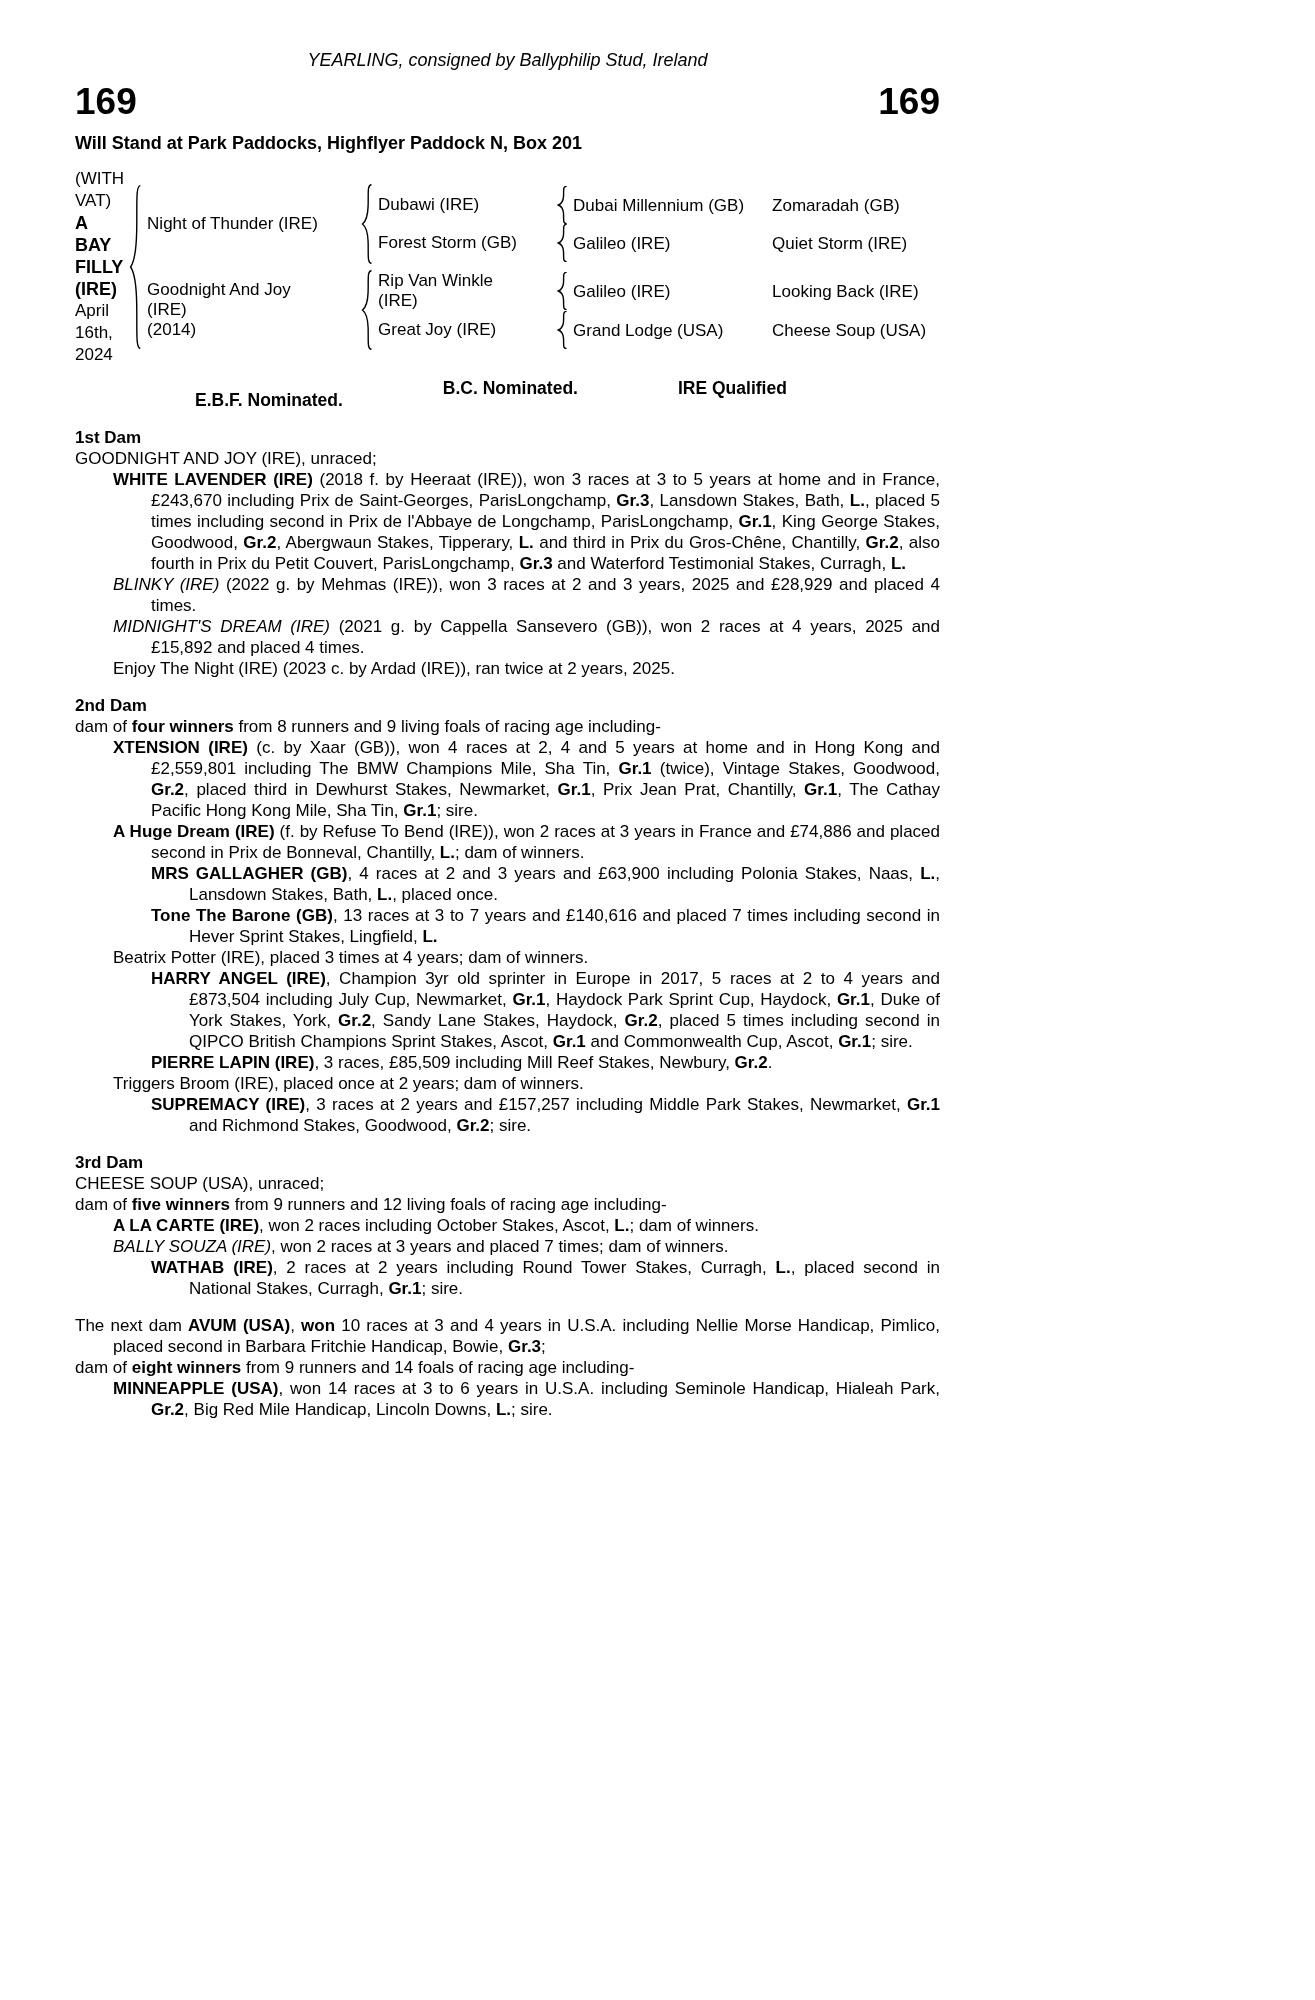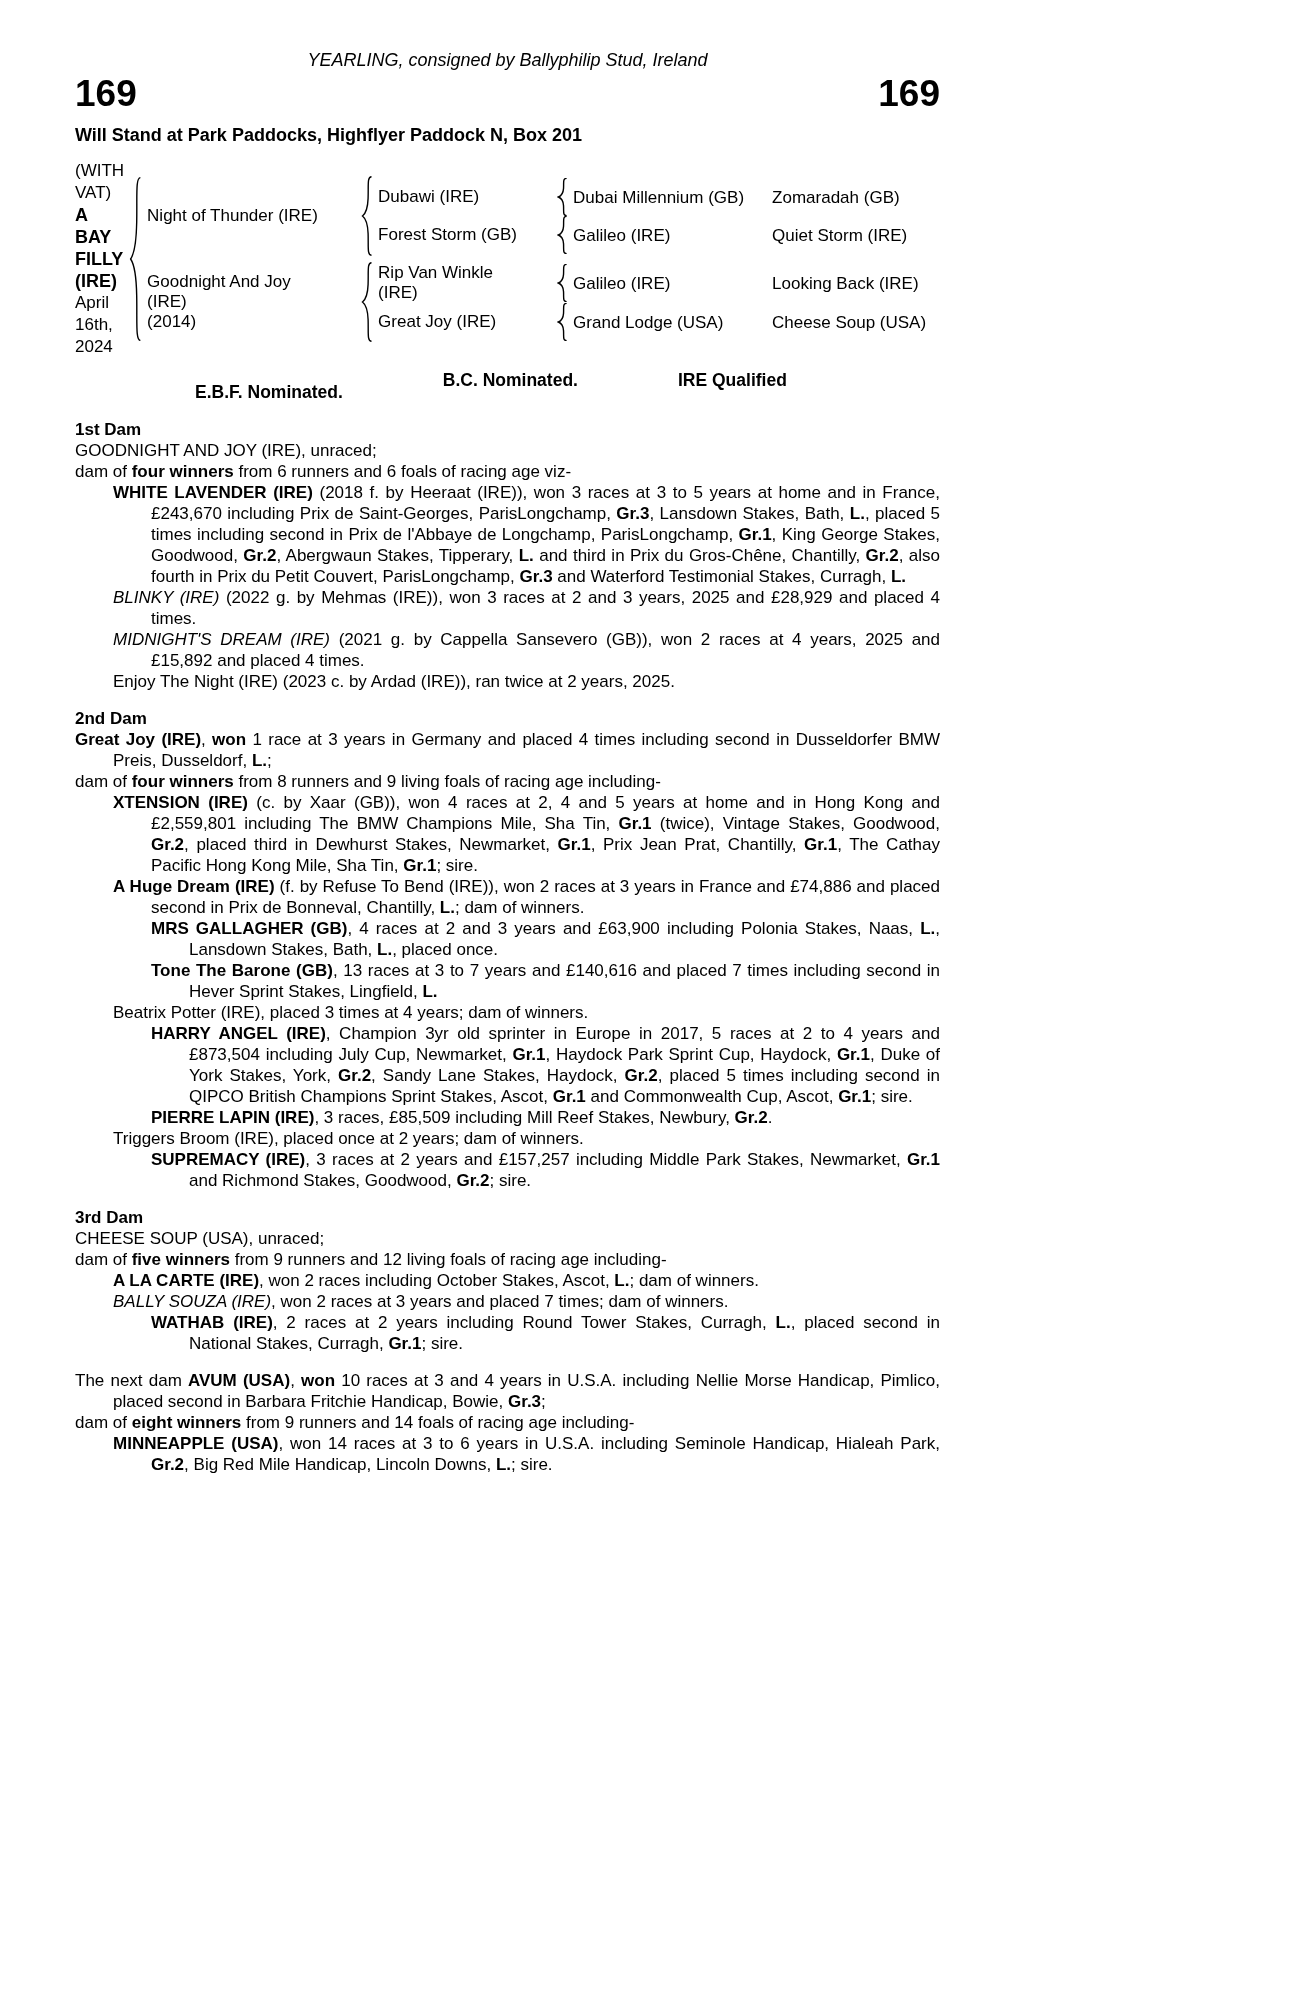--- a/index.html
+++ b/index.html
@@ -11,21 +11,21 @@
     background: #ffffff;
     color: #000;
     font-family: "Liberation Sans", "DejaVu Sans", sans-serif;
     font-size: 17px;
     overflow: hidden;
   }
   .content { position: absolute; left: 75px; top: 50px; width: 865px; }
 
   .consignor { font-style: italic; font-size: 18px; text-align: center; }
   .lot-row { display: flex; justify-content: space-between; align-items: flex-end;
-             margin-top: 4px; font-weight: bold; font-size: 37px; line-height: 1; }
+             margin-top: 12px; font-weight: bold; font-size: 37px; line-height: 1; }
   .stand { font-weight: bold; font-size: 18px; margin-top: 13px; }
 
   
   .pedigree { display: flex; align-items: center; margin-top: 14px; }
   .ped-left { width: 200px; line-height: 22px; }
   .horse-name { font-weight: bold; font-size: 18px; }
   .gen-col { display: flex; flex-direction: column; justify-content: center; }
   .gen-group { display: flex; align-items: center; }
   .dam-group { margin-top: 6px; }
   .gen1-name { width: 185px; margin-right: 24px; line-height: 20px; }
@@ -146,30 +146,28 @@
 
     <div class="nominations">
       <span class="nom-1">E.B.F. Nominated.</span>
       <span class="nom-2">B.C. Nominated.</span>
       <span class="nom-3">IRE Qualified</span>
     </div>
 
     <div class="section">
       <div class="section-heading">1st Dam</div>
       <div class="para L0"><span>GOODNIGHT AND JOY (IRE), unraced;</span></div>
-      <div class="para L0"><span>dam of </span><span class="b">four winners</span><span> from 6 runners and 6 foals of racing age viz-</span></div>
       <div class="para L1"><span class="b">WHITE LAVENDER (IRE)</span><span> (2018 f. by Heeraat (IRE)), won 3 races at 3 to 5 years at home and in France, £243,670 including Prix de Saint-Georges, ParisLongchamp, </span><span class="b">Gr.3</span><span>, Lansdown Stakes, Bath, </span><span class="b">L.</span><span>, placed 5 times including second in Prix de l'Abbaye de Longchamp, ParisLongchamp, </span><span class="b">Gr.1</span><span>, King George Stakes, Goodwood, </span><span class="b">Gr.2</span><span>, Abergwaun Stakes, Tipperary, </span><span class="b">L.</span><span> and third in Prix du Gros-Chêne, Chantilly, </span><span class="b">Gr.2</span><span>, also fourth in Prix du Petit Couvert, ParisLongchamp, </span><span class="b">Gr.3</span><span> and Waterford Testimonial Stakes, Curragh, </span><span class="b">L.</span></div>
       <div class="para L1"><span class="i">BLINKY (IRE)</span><span> (2022 g. by Mehmas (IRE)), won 3 races at 2 and 3 years, 2025 and £28,929 and placed 4 times.</span></div>
       <div class="para L1"><span class="i">MIDNIGHT'S DREAM (IRE)</span><span> (2021 g. by Cappella Sansevero (GB)), won 2 races at 4 years, 2025 and £15,892 and placed 4 times.</span></div>
       <div class="para L1"><span>Enjoy The Night (IRE) (2023 c. by Ardad (IRE)), ran twice at 2 years, 2025.</span></div>
     </div>
 
     <div class="section">
       <div class="section-heading">2nd Dam</div>
-      <div class="para L0"><span class="b">Great Joy (IRE)</span><span>, </span><span class="b">won</span><span> 1 race at 3 years in Germany and placed 4 times including second in Dusseldorfer BMW Preis, Dusseldorf, </span><span class="b">L.</span><span>;</span></div>
       <div class="para L0"><span>dam of </span><span class="b">four winners</span><span> from 8 runners and 9 living foals of racing age including-</span></div>
       <div class="para L1"><span class="b">XTENSION (IRE)</span><span> (c. by Xaar (GB)), won 4 races at 2, 4 and 5 years at home and in Hong Kong and £2,559,801 including The BMW Champions Mile, Sha Tin, </span><span class="b">Gr.1</span><span> (twice), Vintage Stakes, Goodwood, </span><span class="b">Gr.2</span><span>, placed third in Dewhurst Stakes, Newmarket, </span><span class="b">Gr.1</span><span>, Prix Jean Prat, Chantilly, </span><span class="b">Gr.1</span><span>, The Cathay Pacific Hong Kong Mile, Sha Tin, </span><span class="b">Gr.1</span><span>; sire.</span></div>
       <div class="para L1"><span class="b">A Huge Dream (IRE)</span><span> (f. by Refuse To Bend (IRE)), won 2 races at 3 years in France and £74,886 and placed second in Prix de Bonneval, Chantilly, </span><span class="b">L.</span><span>; dam of winners.</span></div>
       <div class="para L2"><span class="b">MRS GALLAGHER (GB)</span><span>, 4 races at 2 and 3 years and £63,900 including Polonia Stakes, Naas, </span><span class="b">L.</span><span>, Lansdown Stakes, Bath, </span><span class="b">L.</span><span>, placed once.</span></div>
       <div class="para L2"><span class="b">Tone The Barone (GB)</span><span>, 13 races at 3 to 7 years and £140,616 and placed 7 times including second in Hever Sprint Stakes, Lingfield, </span><span class="b">L.</span></div>
       <div class="para L1"><span>Beatrix Potter (IRE), placed 3 times at 4 years; dam of winners.</span></div>
       <div class="para L2"><span class="b">HARRY ANGEL (IRE)</span><span>, Champion 3yr old sprinter in Europe in 2017, 5 races at 2 to 4 years and £873,504 including July Cup, Newmarket, </span><span class="b">Gr.1</span><span>, Haydock Park Sprint Cup, Haydock, </span><span class="b">Gr.1</span><span>, Duke of York Stakes, York, </span><span class="b">Gr.2</span><span>, Sandy Lane Stakes, Haydock, </span><span class="b">Gr.2</span><span>, placed 5 times including second in QIPCO British Champions Sprint Stakes, Ascot, </span><span class="b">Gr.1</span><span> and Commonwealth Cup, Ascot, </span><span class="b">Gr.1</span><span>; sire.</span></div>
       <div class="para L2"><span class="b">PIERRE LAPIN (IRE)</span><span>, 3 races, £85,509 including Mill Reef Stakes, Newbury, </span><span class="b">Gr.2</span><span>.</span></div>
       <div class="para L1"><span>Triggers Broom (IRE), placed once at 2 years; dam of winners.</span></div>
       <div class="para L2"><span class="b">SUPREMACY (IRE)</span><span>, 3 races at 2 years and £157,257 including Middle Park Stakes, Newmarket, </span><span class="b">Gr.1</span><span> and Richmond Stakes, Goodwood, </span><span class="b">Gr.2</span><span>; sire.</span></div>

